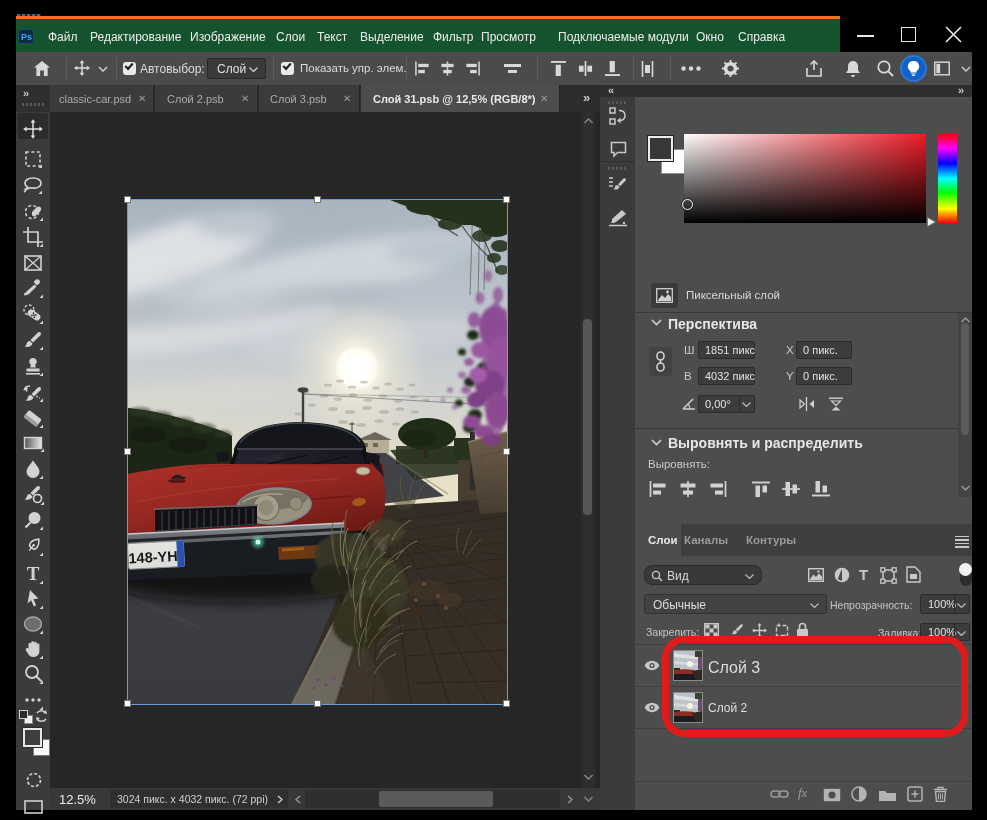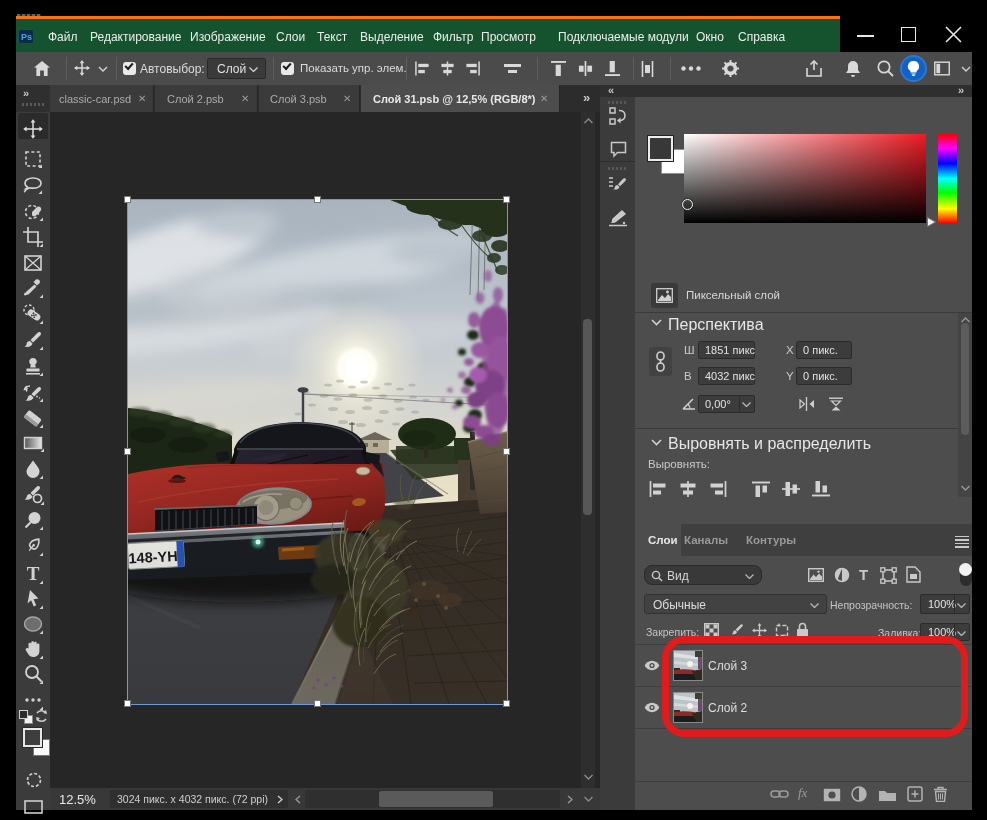--- a/index.html
+++ b/index.html
@@ -36,21 +36,21 @@
 #rail{left:600px;top:97px;width:35px;height:713px;background:#3b3b3b}
 
 #panhead{left:635px;top:85px;width:337px;height:12px;background:#2f2f2f}
 .panel{background:#4d4d4d}
 .tabrow{background:#3f3f3f}
 .ptab{position:absolute;top:0;height:100%;background:#4d4d4d}
 .ptablbl{font-size:11.5px;font-weight:bold;color:#e8e8e8;position:absolute;top:8px;white-space:nowrap}
 .ptabinact{position:absolute;top:8px;font-size:11.5px;font-weight:bold;color:#999;white-space:nowrap}
 .field{position:absolute;background:#3c3c3c;border:1px solid #2b2b2b;border-radius:2px;color:#e2e2e2;font-size:11px;white-space:nowrap}
 .lbl{position:absolute;color:#c9c9c9;font-size:11.5px;white-space:nowrap}
-.hdr{position:absolute;color:#e6e6e6;font-size:16px;font-weight:normal;white-space:nowrap}
+.hdr{position:absolute;color:#e6e6e6;font-size:14px;font-weight:bold;white-space:nowrap}
 .menuicon{position:absolute;width:14px;height:12px;background:repeating-linear-gradient(#c9c9c9 0 1.5px,transparent 1.5px 3.5px)}
 </style>
 </head>
 <body>
 
 <div class="abs" style="left:17px;top:14px;width:24px;height:2px;background:repeating-linear-gradient(90deg,#4a6a8a 0 3px,#222 3px 5px)"></div>
 
 <div class="abs" id="titlebar">
   <div class="abs" style="left:2px;top:10px;width:16px;height:15px;background:#0d2b43;border-radius:3px;border:1px solid #1d4a6a">
     <span style="position:absolute;left:2px;top:1.5px;font-size:9px;font-weight:bold;color:#41a4f5">Ps</span>
@@ -1109,21 +1109,21 @@
         <path d="M0 10 L28 13 L28 15 L0 13 Z" fill="#d5d8da"></path>
         <circle cx="16" cy="13" r="3" fill="#f6f4e8"></circle>
         <path d="M21 0 h7 v6 h-7 Z" fill="#39402f"></path>
         <path d="M24 6 h4 v12 h-4 Z" fill="#6b4a6e"></path>
         <path d="M0 17 h6 v4 H0 Z" fill="#26301e"></path>
         <path d="M0 19 C8 18 14 18 20 19 L22 23 H0 Z" fill="#8c2b24"></path>
         <path d="M0 23 h28 v6 H0 Z" fill="#1b1c20"></path>
         <path d="M18 20 L28 18 L28 29 L22 29 Z" fill="#30291f"></path>
       </svg>
   </div>
-  <span class="abs" style="left:73px;top:137px;color:#dedede;font-size:12px">Слой 3</span>
+  <span class="abs" style="left:73px;top:137px;color:#dedede;font-size:16px">Слой 3</span>
   <span class="abs" style="left:73px;top:179px;color:#dedede;font-size:12px">Слой 2</span>
 
   <div class="abs" style="left:0;top:259px;width:337px;height:1px;background:#3e3e3e"></div>
   <svg class="abs" style="left:135px;top:267px" width="19" height="10" viewBox="0 0 19 10">
       <g fill="none" stroke="#9b9b9b" stroke-width="1.5">
         <rect x="1" y="2" width="9" height="6" rx="3"></rect>
         <rect x="9" y="2" width="9" height="6" rx="3"></rect>
       </g>
     </svg>
   <span class="abs" style="left:163px;top:263px;color:#9b9b9b;font-size:13px;font-style:italic;font-family:'Liberation Serif',serif">fx</span>

